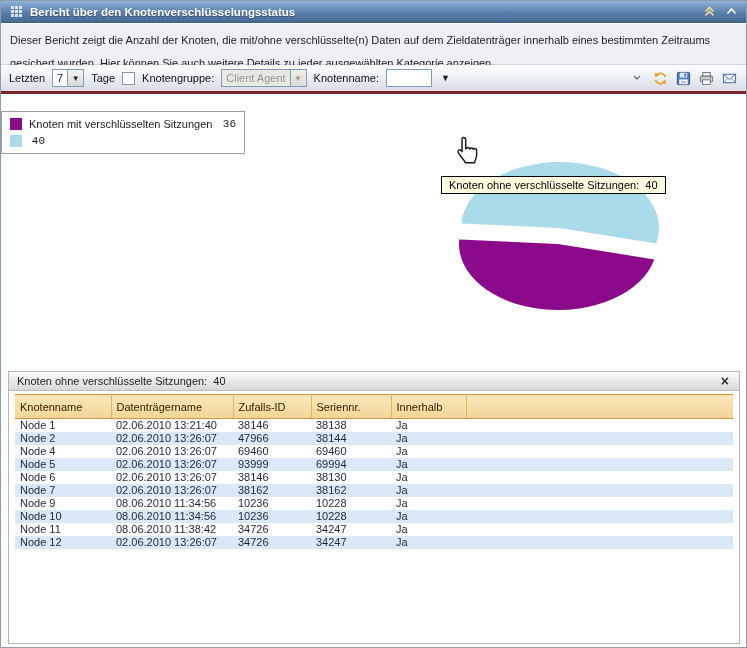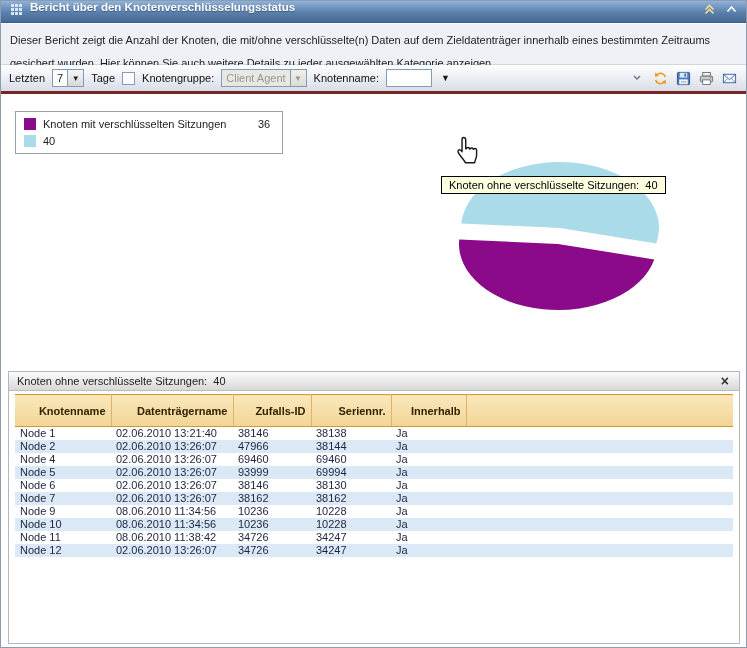--- a/index.html
+++ b/index.html
@@ -9,21 +9,21 @@
   .window {
     position:relative; width:747px; height:648px;
     border:1px solid #8c9cad; background:#fff; overflow:hidden;
   }
 
   
   .titlebar {
     position:absolute; left:0; top:0; right:0; height:22px;
     background:linear-gradient(#8fb2da, #5a7fac 55%, #476a94);
     border-bottom:1px solid #3c5f8a;
-    display:flex; align-items:flex-start; gap:6px; padding:0 7px;
+    display:flex; align-items:center; gap:6px; padding:0 7px;
   }
   .titlebar .title { flex:1; color:#fff; font-weight:bold; font-size:11.5px; text-shadow:0 1px 1px rgba(0,0,0,.35); white-space:nowrap; }
   .tb-icon { display:inline-flex; align-items:center; justify-content:center; width:16px; height:16px; cursor:pointer; }
 
   
   .description {
     position:absolute; top:23px; left:0; right:0; height:41px;
     background:#eff0f6; border-bottom:1px solid #d3d6de;
     padding:5px 9px; line-height:23px; color:#1c1c1c;
   }
@@ -50,28 +50,28 @@
   .checkbox { width:13px; height:13px; border:1px solid #7f9db9; background:#fff; display:inline-block; cursor:pointer; }
   .txt { width:46px; height:18px; border:1px solid #7f9db9; background:#fff; font-family:inherit; font-size:11px; padding:0 3px; }
   .caret { font-size:9px; color:#1a1a1a; cursor:pointer; margin-left:2px; }
   .tool-icons { margin-left:auto; display:flex; align-items:center; gap:5px; }
   .tool-btn { width:18px; height:18px; display:inline-flex; align-items:center; justify-content:center; cursor:pointer; }
 
   
   .chart-area { position:absolute; top:96px; left:0; right:0; height:274px; background:#fff; }
   .pie-svg { position:absolute; left:0; top:0; }
   .legend {
-    position:absolute; left:14px; top:14px; width:268px;
+    position:absolute; left:0; top:14px; width:244px;
     border:1px solid #9aa0a8; background:#fff; padding:6px 8px;
     display:flex; flex-direction:column; gap:5px;
   }
   .leg-item { display:flex; align-items:center; gap:7px; cursor:pointer; }
   .swatch { width:12px; height:12px; flex:0 0 12px; }
   .leg-label { flex:1; white-space:nowrap; overflow:hidden; }
-  .leg-value { text-align:left; min-width:16px; }
+  .leg-value { text-align:right; min-width:16px;font-family:Liberation Mono, monospace; }
   .hand-cursor { position:absolute; left:452px; top:38px; width:28px; height:32px; pointer-events:none; }
   .chart-tooltip {
     position:absolute; left:440px; top:79px;
     background:#ffffe1; border:1px solid #000;
     padding:2px 7px; white-space:pre; font-size:11px; color:#000;
   }
 
   
   .detail-panel {
     position:absolute; left:7px; right:6px; top:370px; bottom:3px;
@@ -84,22 +84,22 @@
   }
   .panel-header .ph-title { flex:1; white-space:pre; color:#222; }
   .panel-close { font-size:14px; font-weight:bold; color:#333; line-height:14px; cursor:pointer; padding:0 2px; }
 
   .table-wrap { margin:3px 6px 0 6px; }
   table.grid { border-collapse:collapse; width:100%; table-layout:fixed; }
   table.grid th {
     background:linear-gradient(#f9e7bb, #f1d595);
     border-top:1px solid #cf9a3d; border-bottom:1px solid #cf9a3d;
     border-right:1px solid #ddb469;
-    font-weight:bold; color:#332200; text-align:right;
-    padding:1px 5px; height:32px; white-space:nowrap; overflow:hidden;
+    font-weight:normal; color:#332200; text-align:left;
+    padding:1px 5px; height:24px; white-space:nowrap; overflow:hidden;
   }
   table.grid th:last-child { border-right:none; }
   table.grid td {
     padding:0 5px; height:13px; line-height:13px;
     color:#1d2440; white-space:nowrap; overflow:hidden;
   }
   table.grid tr:nth-child(even) td { background:#dbe9f6; }
   td.al-r { text-align:left; padding-right:10px; }
 
   .c-knoten { width:96px; } .c-dtn { width:122px; } .c-zid { width:78px; }

